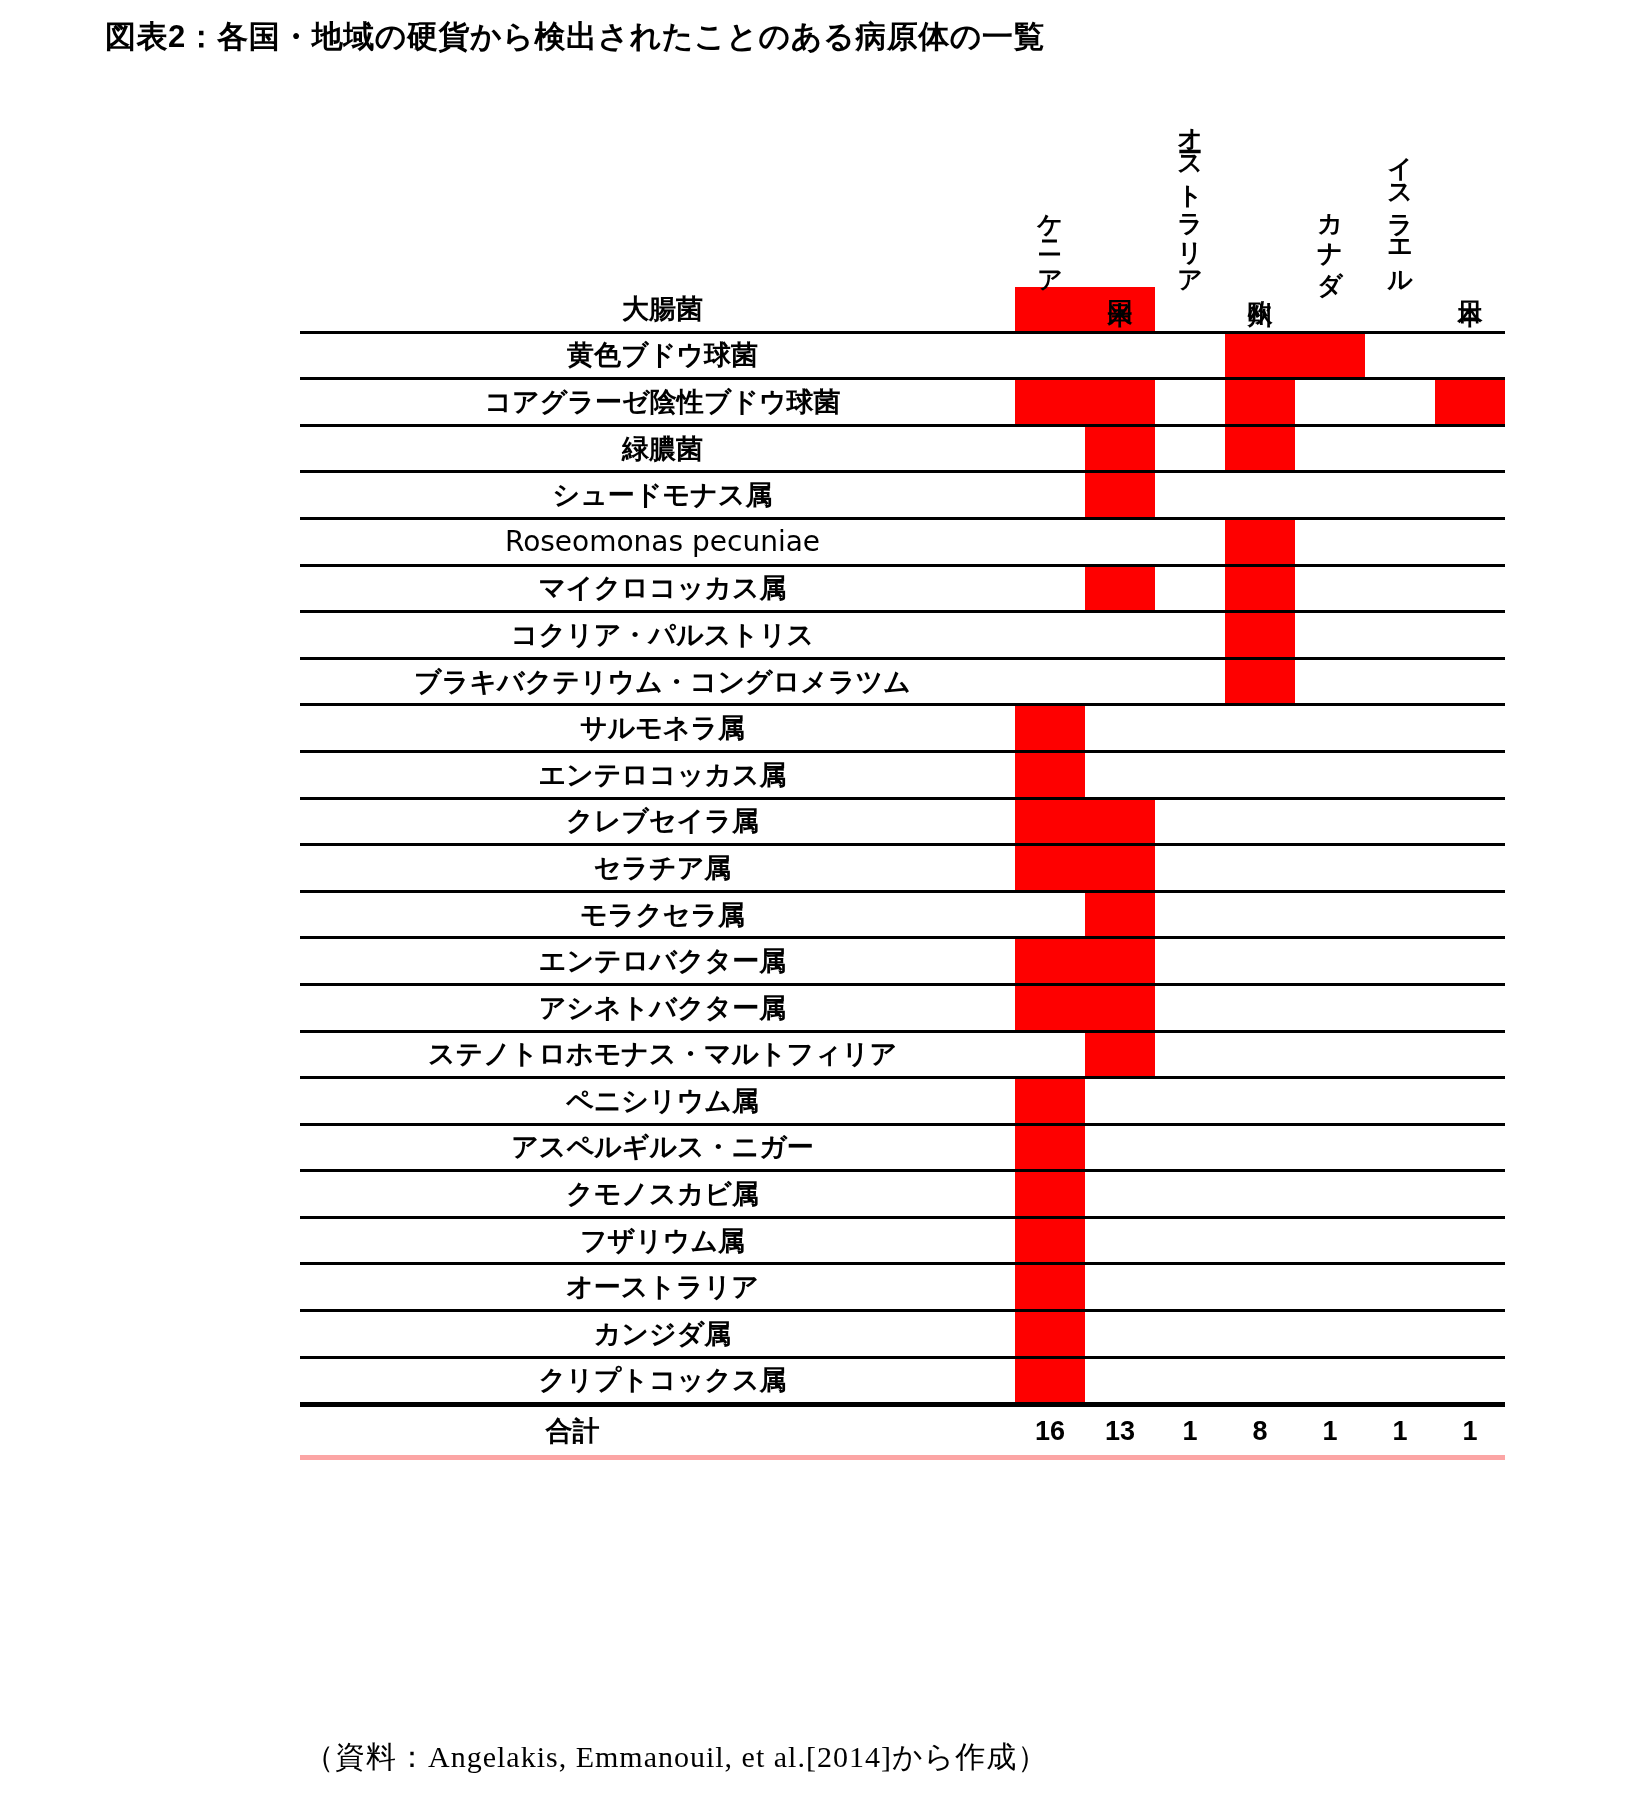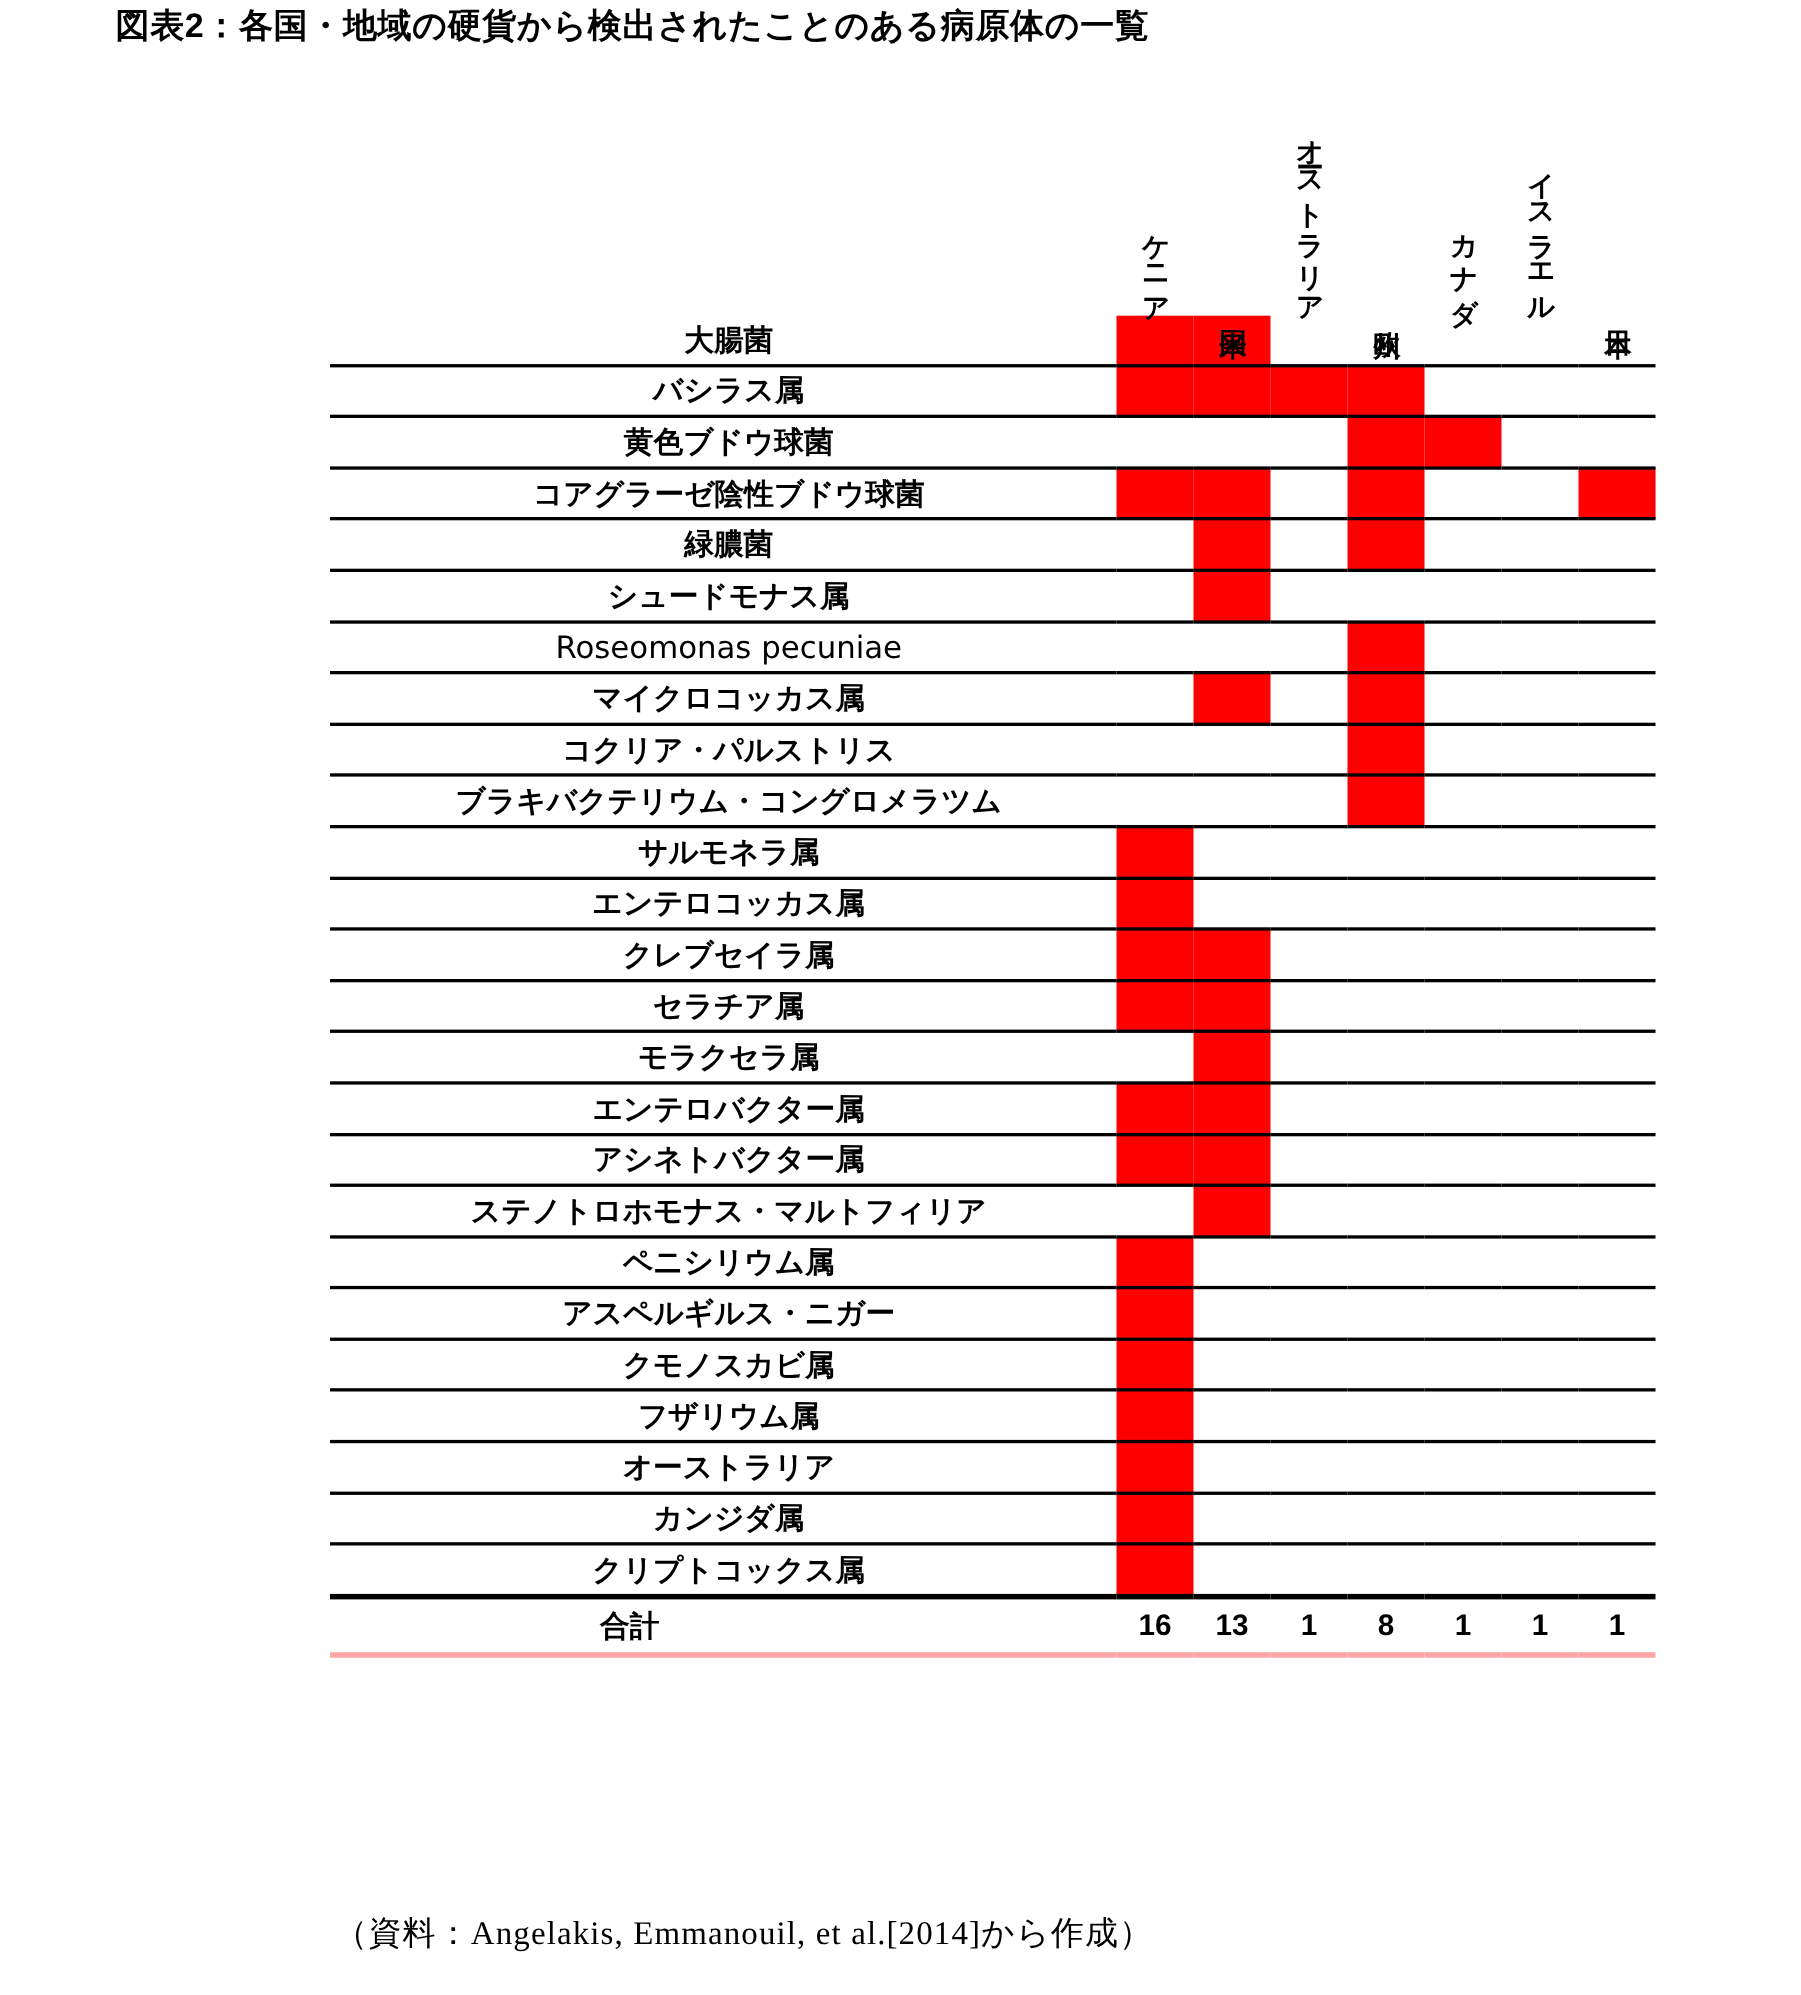--- a/index.html
+++ b/index.html
@@ -7,21 +7,21 @@
   body{
     width:1637px;height:1814px;
     font-family:"Liberation Sans","DejaVu Sans",sans-serif;
     color:#000000;
     -webkit-font-smoothing:none;
   }
   .page{position:relative;width:1637px;height:1814px;overflow:hidden;}
 
   
   .title{
-    position:absolute;left:105px;top:3px;
+    position:absolute;left:105px;top:16px;
     font-size:31px;font-weight:bold;letter-spacing:0.5px;
     white-space:nowrap;
   }
 
   
   .table-wrap{
     position:absolute;left:300px;top:82px;
     width:1205px;
   }
   table.matrix{
@@ -153,30 +153,20 @@
             <td class="name-col">大腸菌</td>
             <td class="cell on"></td>
             <td class="cell on"></td>
             <td class="cell"></td>
             <td class="cell"></td>
             <td class="cell"></td>
             <td class="cell"></td>
             <td class="cell"></td>
           </tr>
           <tr class="data-row">
-            <td class="name-col">バシラス属</td>
-            <td class="cell on"></td>
-            <td class="cell on"></td>
-            <td class="cell on"></td>
-            <td class="cell on"></td>
-            <td class="cell"></td>
-            <td class="cell"></td>
-            <td class="cell"></td>
-          </tr>
-          <tr class="data-row">
             <td class="name-col">黄色ブドウ球菌</td>
             <td class="cell"></td>
             <td class="cell"></td>
             <td class="cell"></td>
             <td class="cell on"></td>
             <td class="cell on"></td>
             <td class="cell"></td>
             <td class="cell"></td>
           </tr>
           <tr class="data-row">

